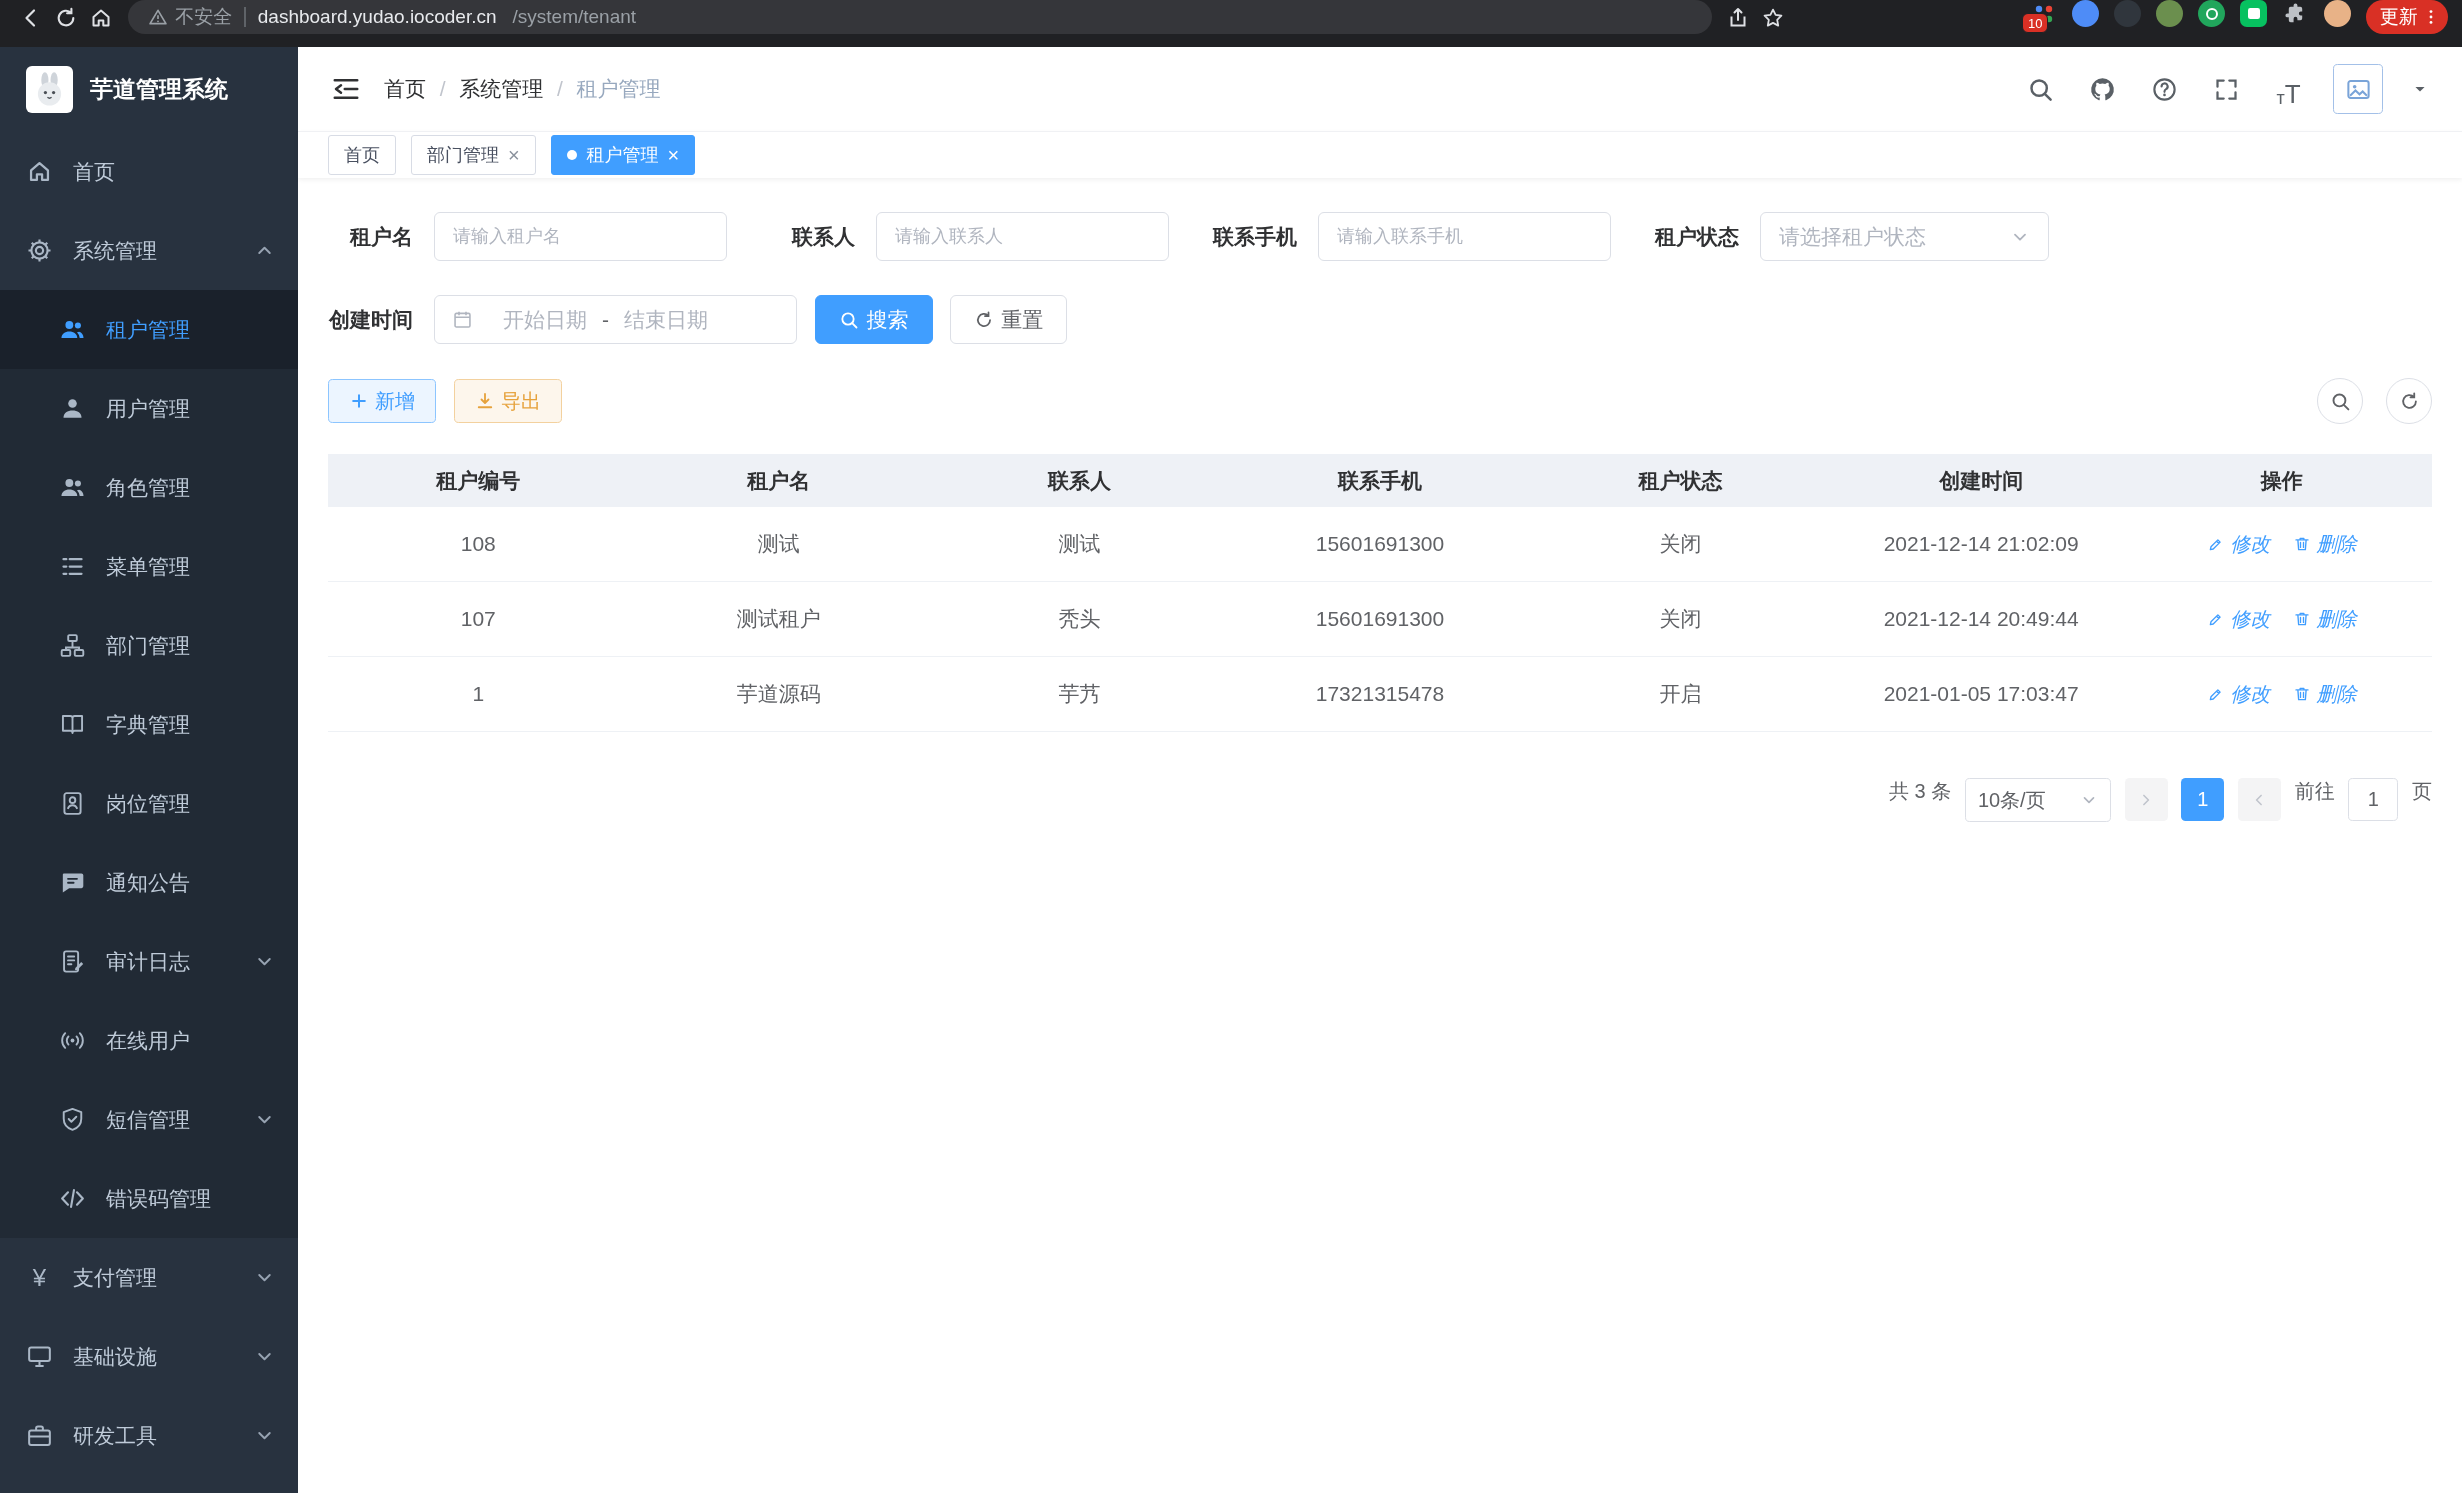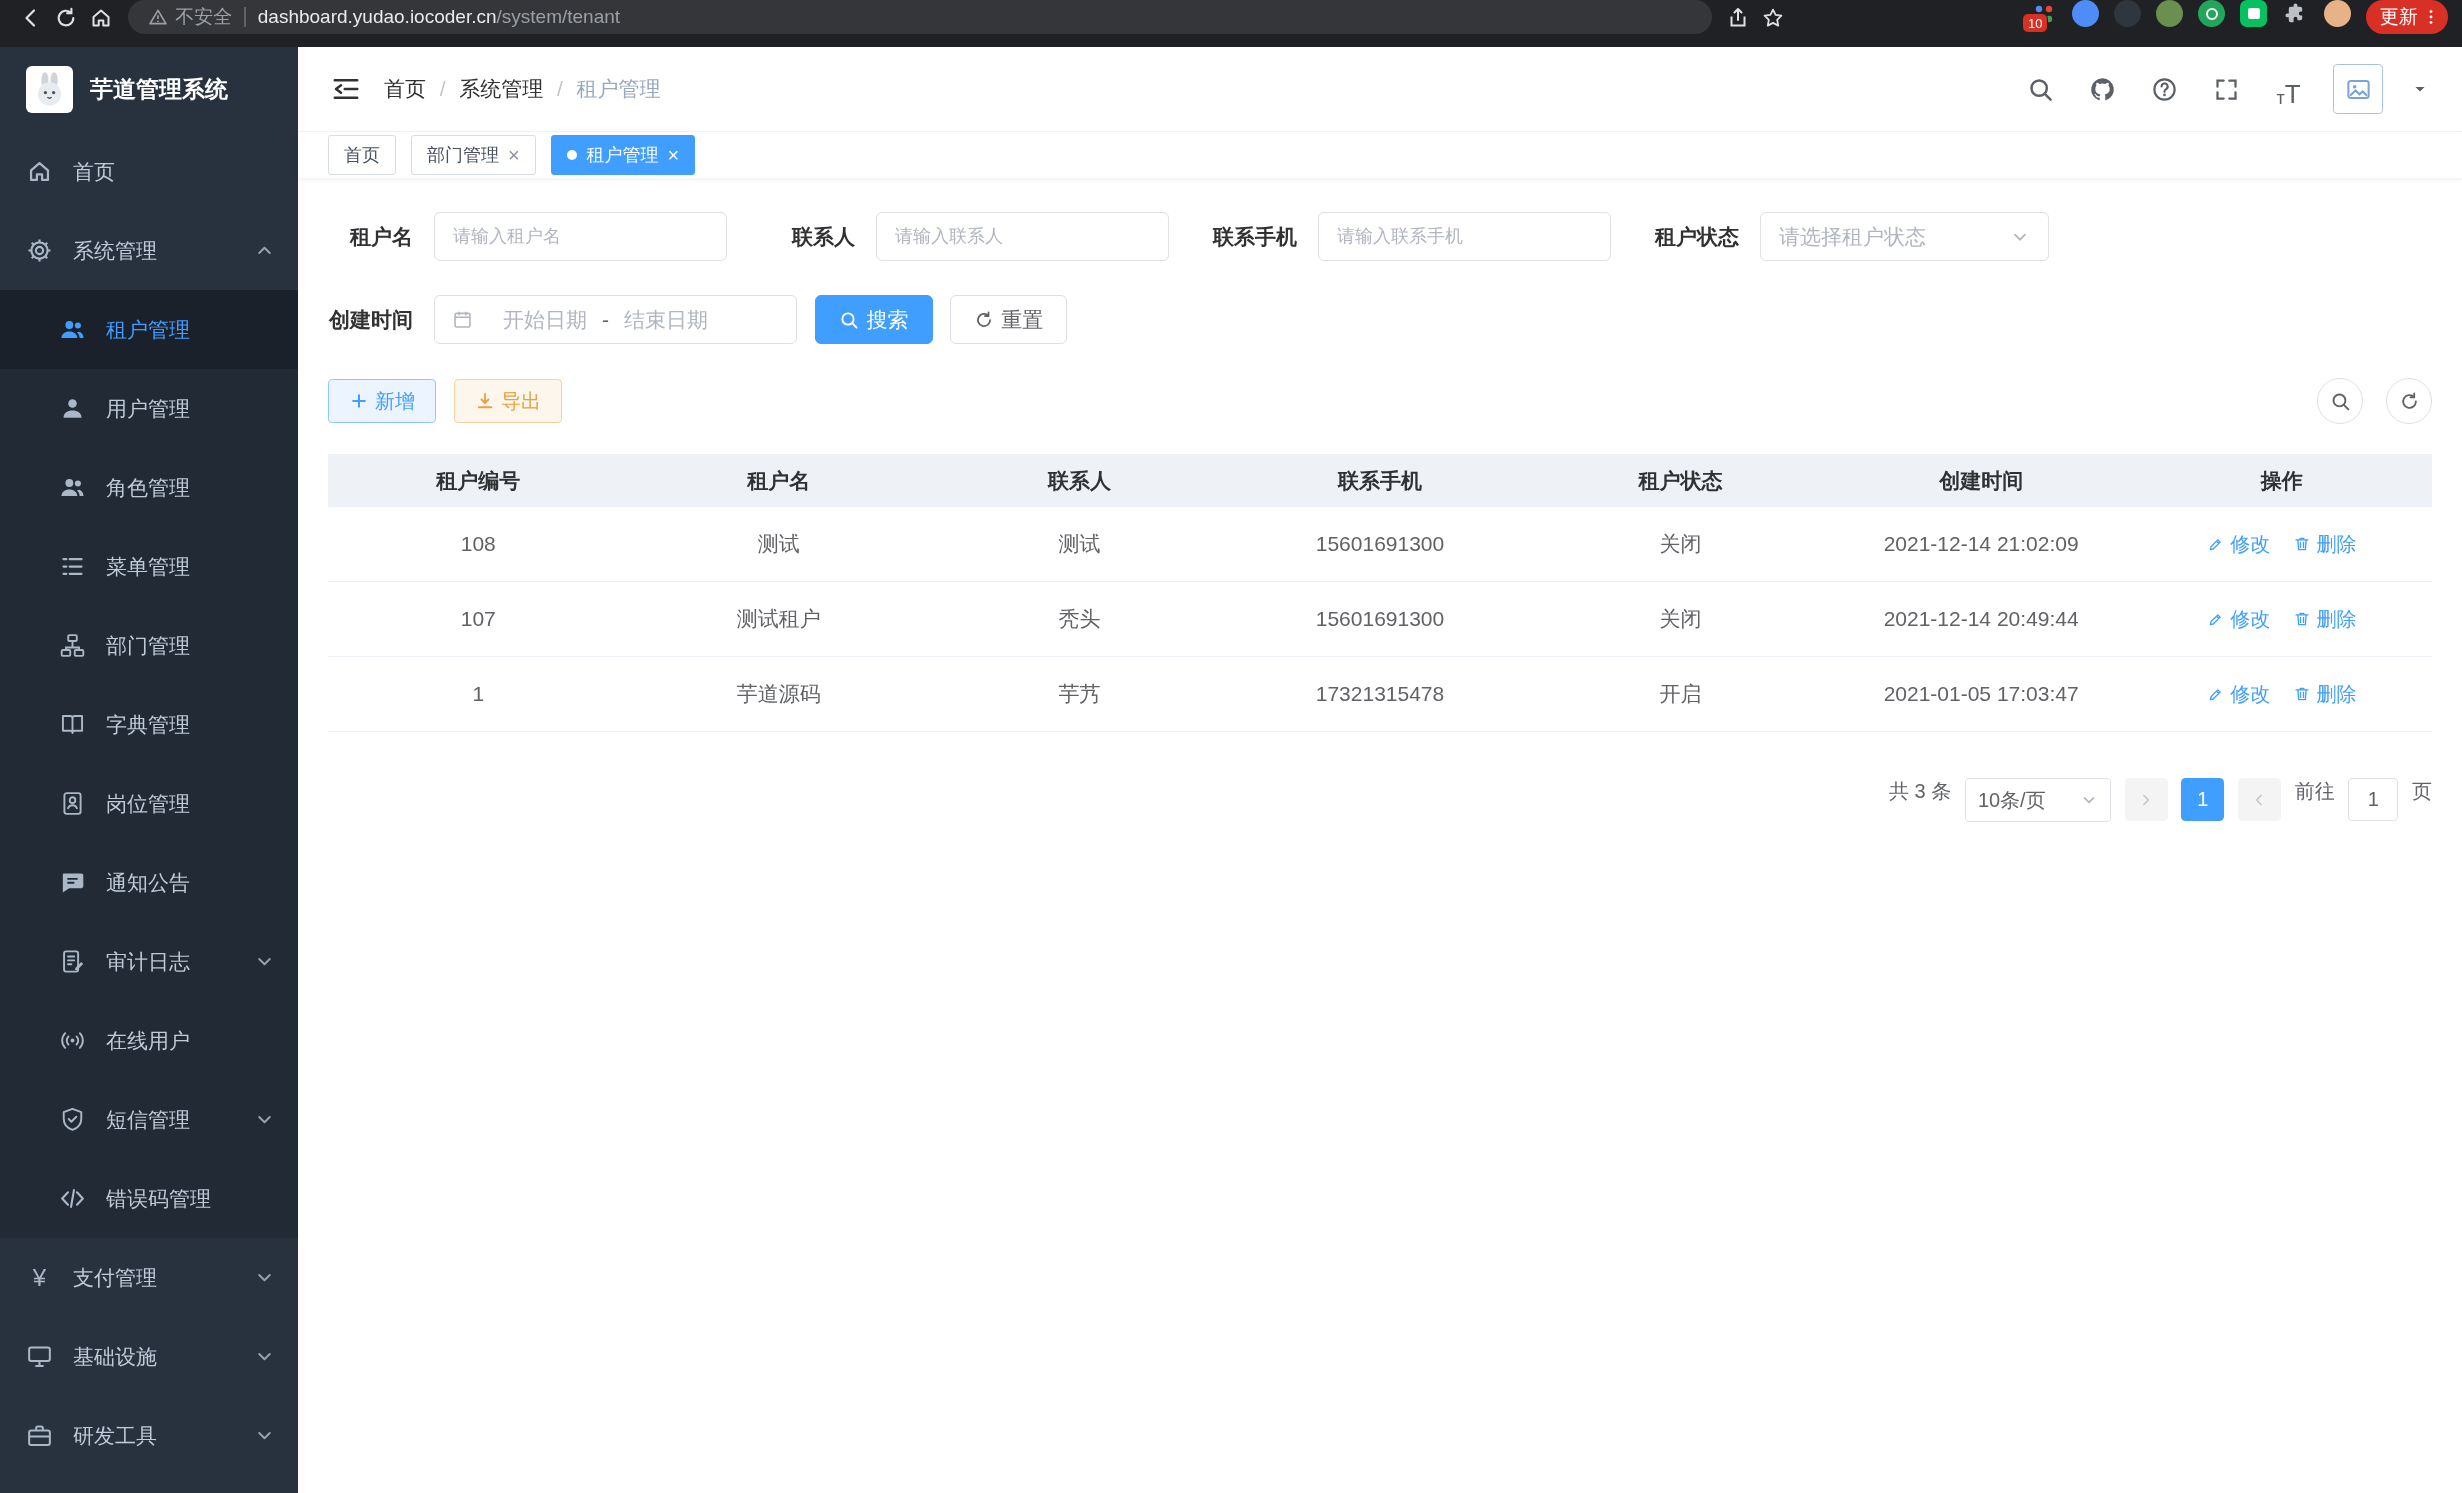--- a/index.html
+++ b/index.html
@@ -10,21 +10,21 @@
 
   
   .chrome-bar { height:47px; background:#202124; display:flex; align-items:flex-start; padding:0 13.7px; }
   .cbtn { width:35px; height:35px; border:none; background:transparent; color:#dfe1e5; display:flex; align-items:center; justify-content:center; flex:none; cursor:pointer; }
   .cbtn svg { width:24px; height:24px; }
   .urlbar { width:1584px; height:34px; border-radius:18px; background:#35363a; display:flex; align-items:center; padding:0 20px; margin:0 9px; color:#9aa0a6; font-size:19px; flex:none; cursor:text; }
   .urlbar svg { width:20px; height:20px; flex:none; }
   .sec-label { margin-left:7.6px; color:#9aa0a6; white-space:nowrap; }
   .url-div { width:1.5px; height:20px; background:#5f6368; margin:0 12px; }
   .url-host { color:#e8eaed; white-space:nowrap; }
-  .url-path { color:#9aa0a6; white-space:nowrap; }
+  .url-path { color:#9aa0a6; white-space:nowrap;margin-left:16px; }
   .extensions { margin-left:auto; display:flex; align-items:center; gap:15px; }
   .ext { width:27px; height:27px; border-radius:50%; position:relative; flex:none; display:flex; align-items:center; justify-content:center; cursor:pointer; border:none; padding:0; background:transparent; }
   .ext .dotgrid { width:24px; height:24px; }
   .ext-badge { position:absolute; bottom:-6px; left:-7.6px; background:#d93025; color:#fff; font-size:13px; line-height:1; padding:2.3px 4.6px; border-radius:6px; border:1.5px solid #202124; }
   .ext.c2 { background:#4e8cf7; } .ext.c3 { background:#30363d; } .ext.c4 { background:#6b8f4e; }
   .ext.c5 { background:#21a65c; } .ext.c6 { background:#07c160; border-radius:6.9px; }
   .ext.c8 { background:#e8b287; }
   .ext .inner-ring { width:12px; height:12px; border:2.3px solid #fff; border-radius:50%; }
   .ext .inner-sq { width:12px; height:10.7px; background:#fff; border-radius:2.3px; }
   .ext.c7 { color:#bdc1c6; } .ext.c7 svg { width:23px; height:23px; }
@@ -104,21 +104,21 @@
   .mini-tools { margin-left:auto; display:flex; align-items:center; gap:23px; }
   .circle-btn { width:46px; height:46px; border-radius:50%; border:1.5px solid #dcdfe6; background:#fff; color:#606266; display:flex; align-items:center; justify-content:center; cursor:pointer; }
   .circle-btn svg { width:21px; height:21px; }
 
   
   .tbl { width:100%; }
   .thead { display:grid; grid-template-columns:repeat(7,1fr); height:53px; align-items:center; background:#eef1f6; font-size:21px; font-weight:700; color:#303133; }
   .trow { display:grid; grid-template-columns:repeat(7,1fr); height:75px; align-items:center; font-size:21px; color:#606266; border-bottom:1.5px solid #eef1f5; }
   .tcell { text-align:center; white-space:nowrap; }
   .ops { display:flex; justify-content:center; gap:23px; }
-  .op { display:inline-flex; align-items:center; gap:5.3px; color:#409eff; font-size:20px; cursor:pointer; text-decoration:none; }
+  .op { display:inline-flex; align-items:center; gap:5.3px; color:#409eff; font-size:20px; cursor:pointer; text-decoration:none;font-style:italic; }
   .op svg { width:18px; height:18px; }
 
   
   .pagination { display:flex; align-items:flex-start; justify-content:flex-end; gap:13.7px; margin-top:46px; font-size:20px; color:#606266; padding-bottom:30px; }
   .psel { width:146px; height:44px; border:1.5px solid #dcdfe6; border-radius:4.6px; display:flex; align-items:center; justify-content:space-between; padding:0 12px; background:#fff; cursor:pointer; }
   .psel svg { width:18px; height:18px; color:#b0b5bf; }
   .pbtn { width:43px; height:43px; border-radius:4.6px; background:#f4f4f5; border:none; color:#c0c4cc; display:flex; align-items:center; justify-content:center; cursor:default; }
   .pbtn svg { width:18px; height:18px; }
   .rot90l { transform:rotate(90deg); } .rot90r { transform:rotate(-90deg); }
   .pnum { width:43px; height:43px; border-radius:4.6px; background:#409eff; color:#fff; display:flex; align-items:center; justify-content:center; font-size:20px; cursor:pointer; }

